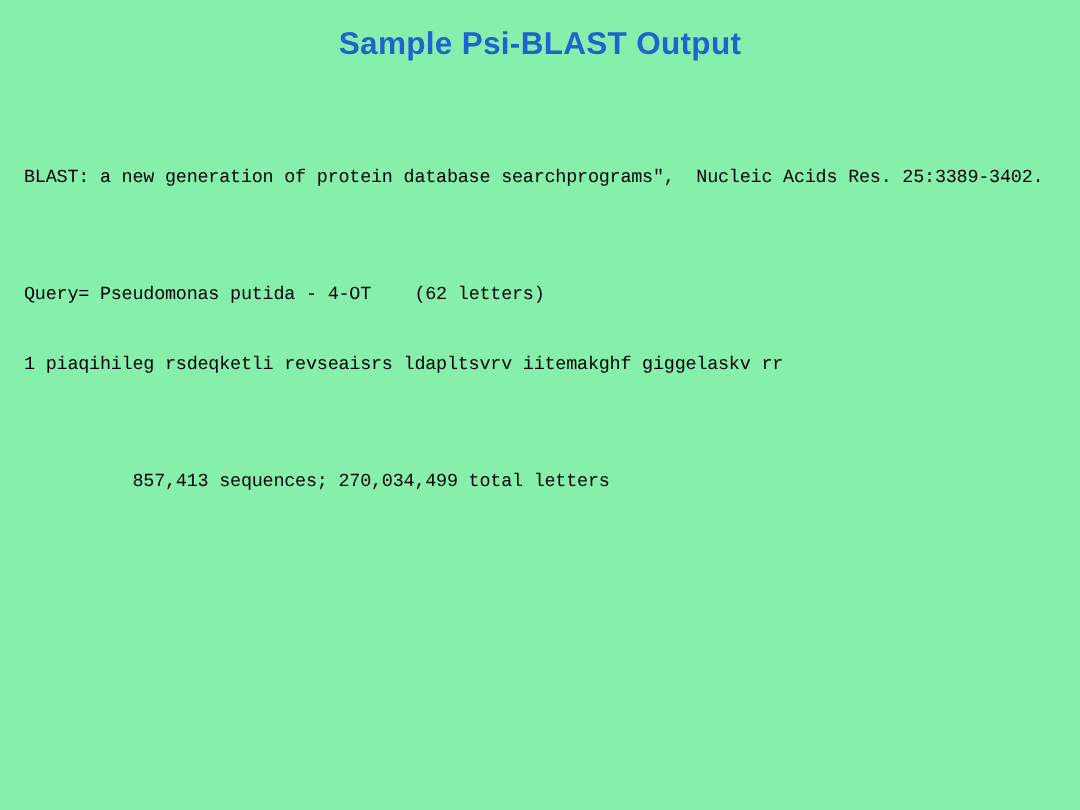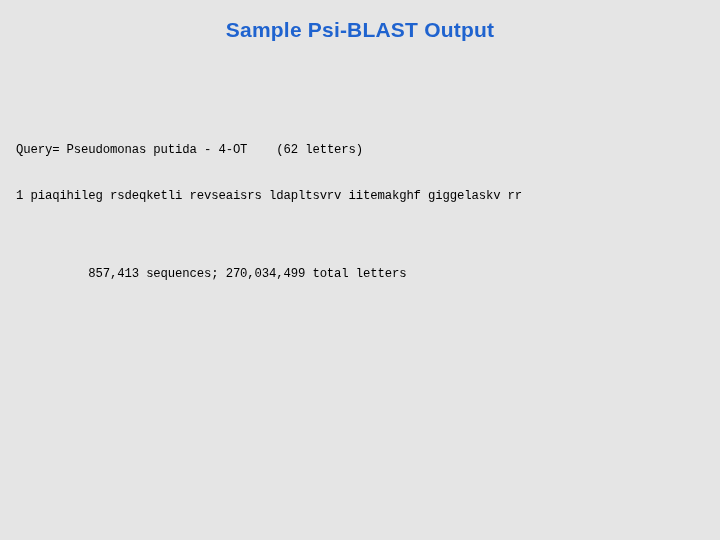--- a/index.html
+++ b/index.html
@@ -11,21 +11,21 @@
     width: 720px;
     height: 540px;
     overflow: hidden;
     font-family: "Liberation Mono", "DejaVu Sans Mono", monospace;
     color: #000000;
   }
   .page {
     position: relative;
     width: 720px;
     height: 540px;
-    background: #e5e5e5;
+    background: #86efac;
   }
 
   
   .title-bar {
     text-align: center;
     padding-top: 18px;
     padding-bottom: 8px;
   }
   .title {
     font-family: "Liberation Sans", "DejaVu Sans", sans-serif;
@@ -53,20 +53,21 @@
 
 <div class="page">
 
   <div class="title-bar">
     <div class="title">Sample Psi-BLAST Output</div>
   </div>
 
   <div class="mono-block">
 
     
+    <div class="line">BLAST: a new generation of protein database searchprograms",  Nucleic Acids Res. 25:3389-3402.</div>
 
     
     <div class="line"><span class="b">Query=</span><span> Pseudomonas putida - 4-OT    (62 letters)</span></div>
     <div class="line">1 piaqihileg rsdeqketli revseaisrs ldapltsvrv iitemakghf giggelaskv rr</div>
 
     
     <div class="line">          857,413 sequences; 270,034,499 total letters</div>
 
     
     

